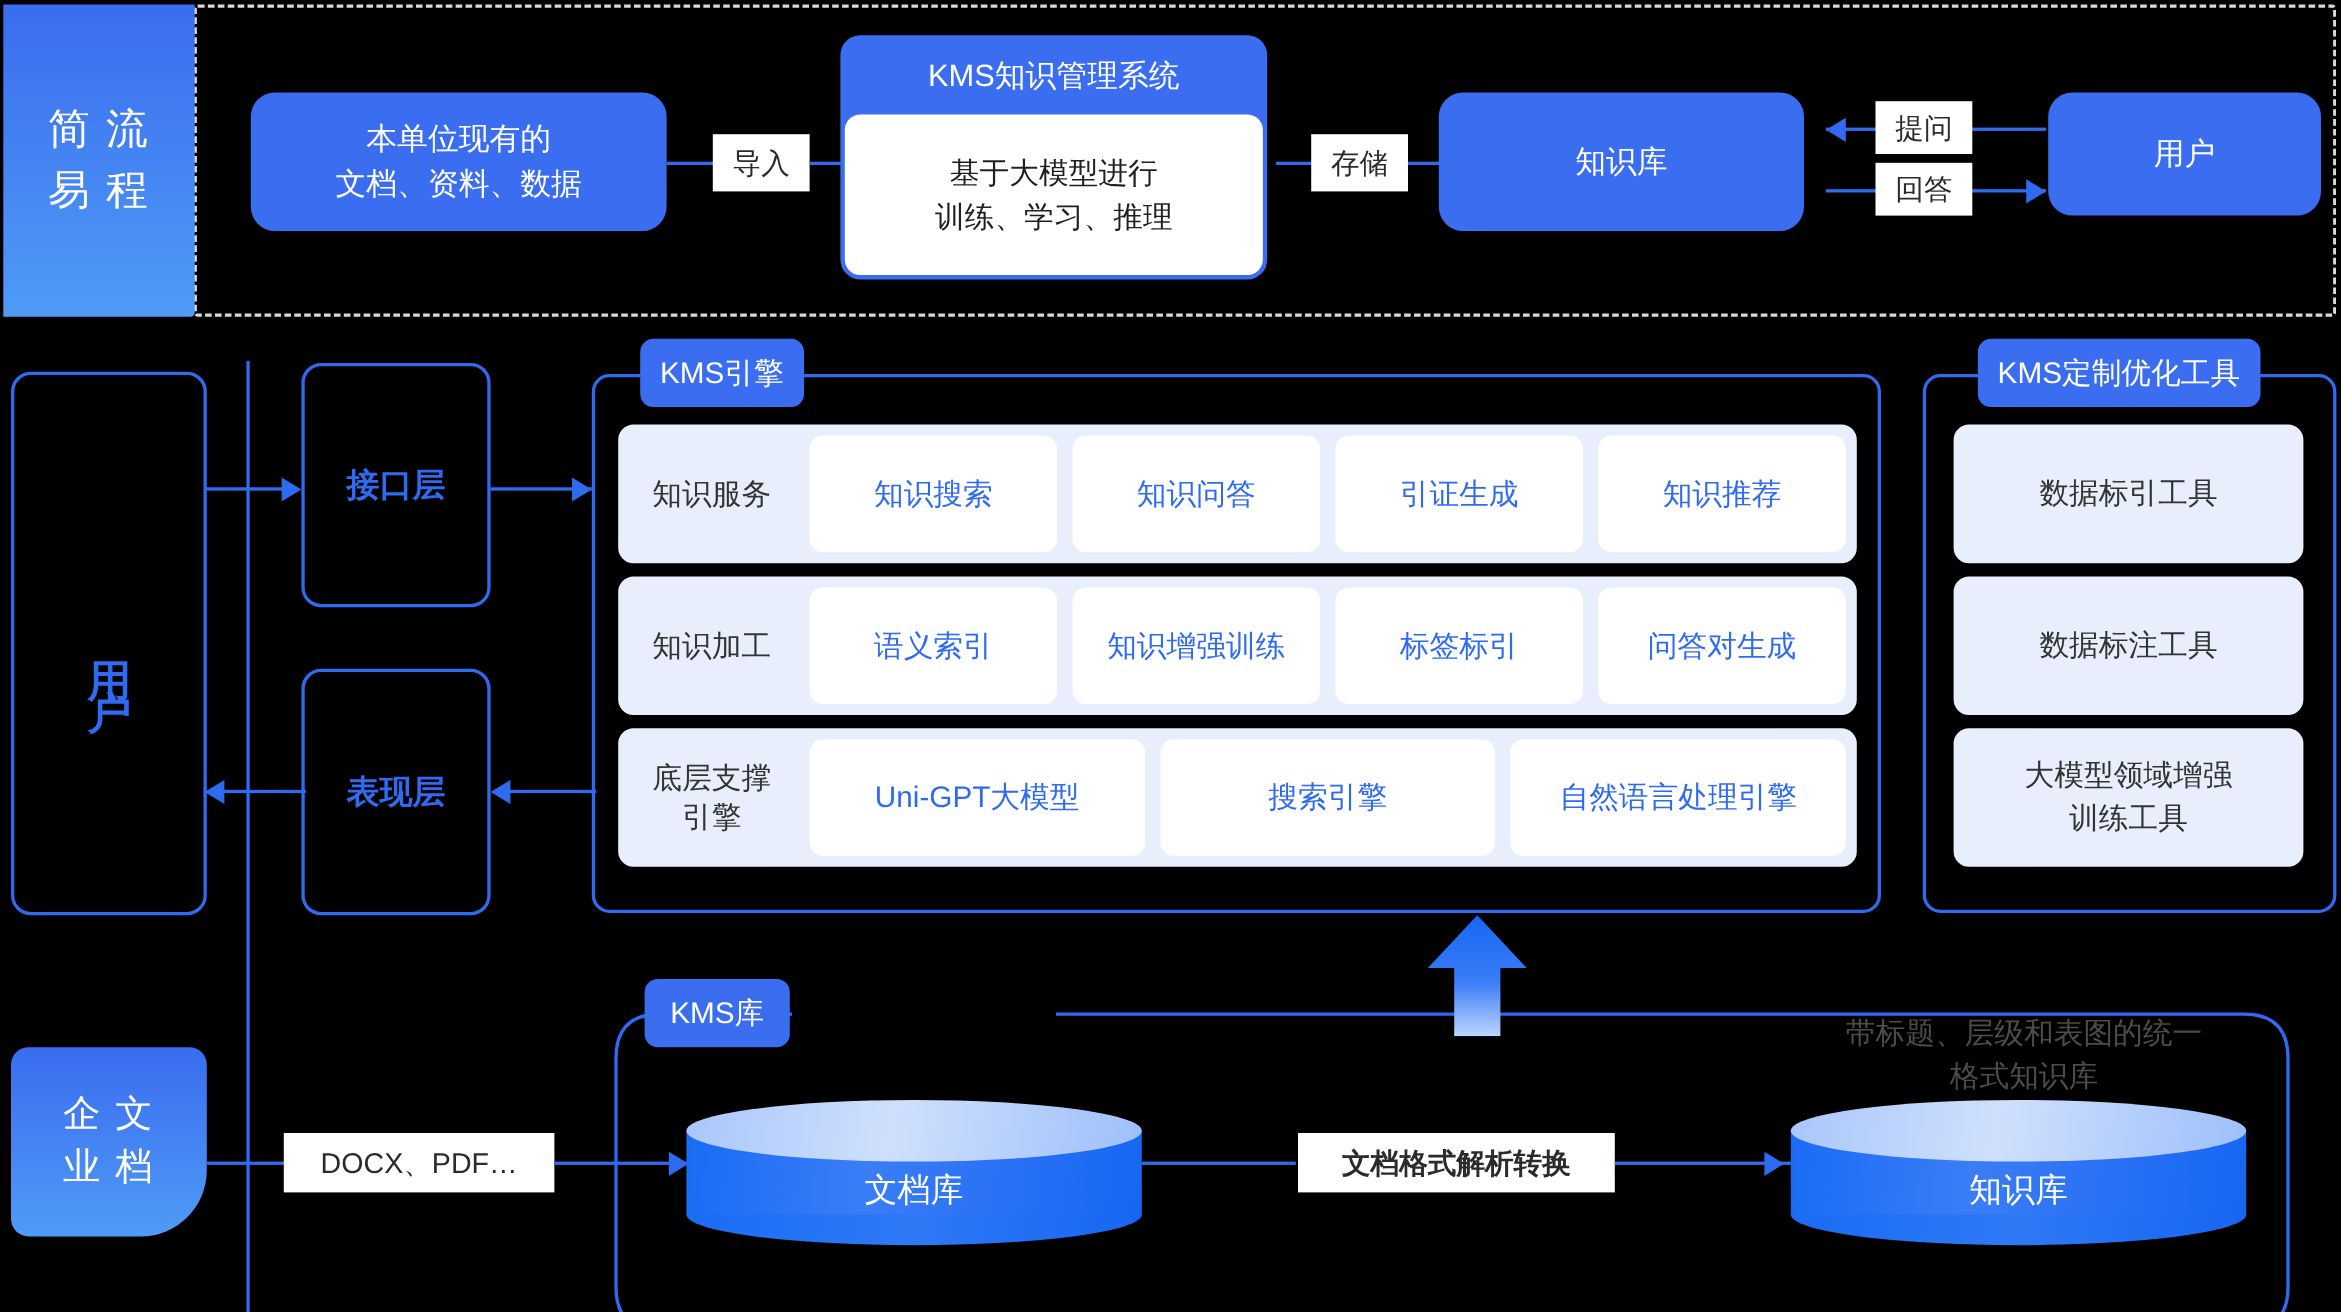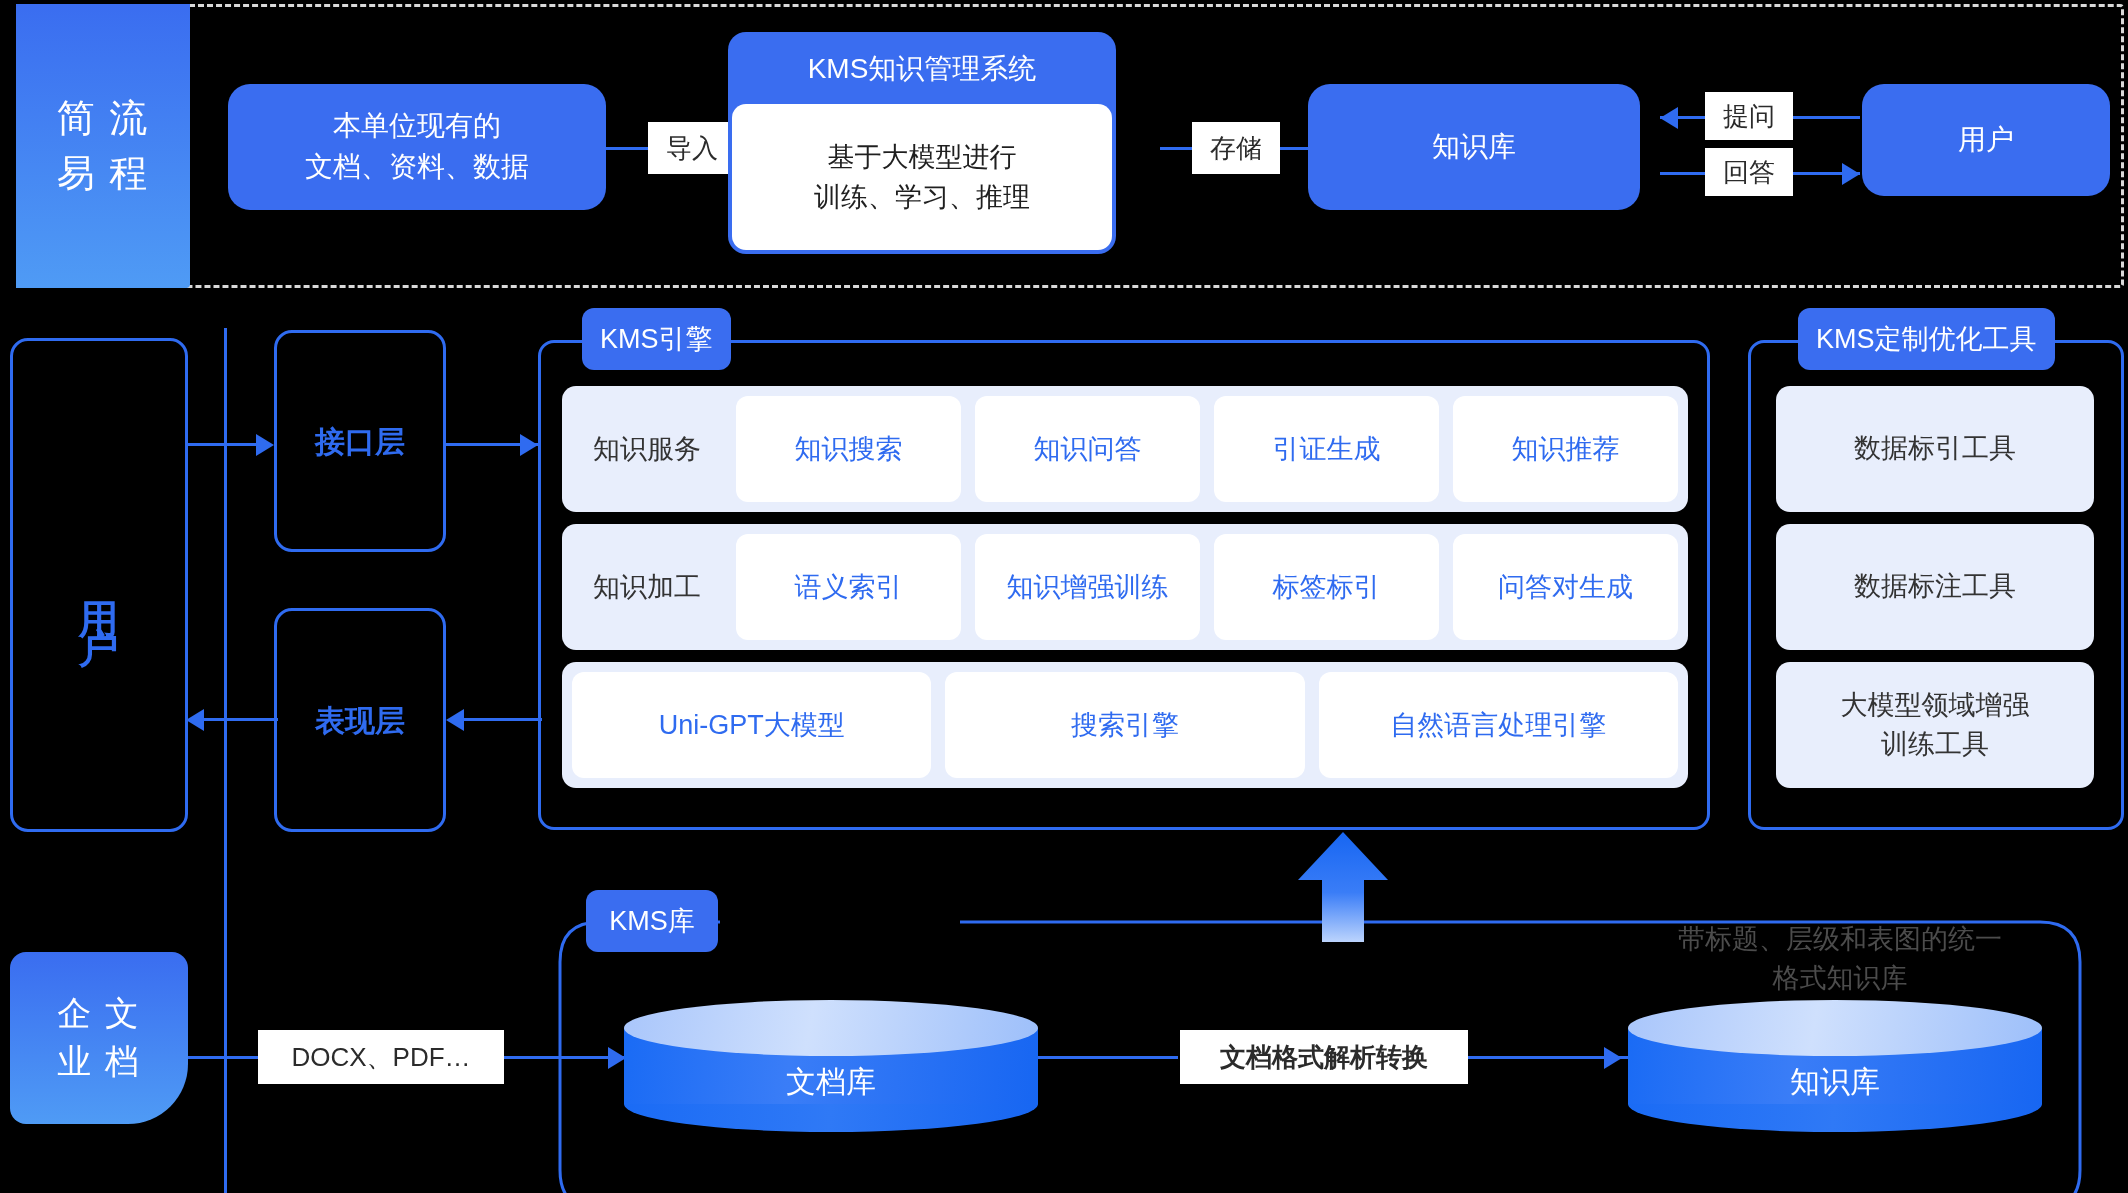--- a/index.html
+++ b/index.html
@@ -79,32 +79,32 @@
   .ghost{color:#4c4c4c;font-size:27px;line-height:1.45;text-align:center;}
 
   
   .up-arrow{position:absolute;}
 </style>
 </head>
 <body>
 
 <div class="abs dash-frame" style="left:176px;top:4px;width:1948px;height:284px;"></div>
 
-<div class="abs side-tab" style="left:16px;top:4px;width:174px;height:284px;border-radius:0 0 4px 0;white-space:pre-line;">简 流
+<div class="abs side-tab" style="left:3px;top:4px;width:174px;height:284px;border-radius:0 0 4px 0;white-space:pre-line;">简 流
 易 程</div>
 
 <div class="abs blue-box" style="left:228px;top:84px;width:378px;height:126px;white-space:pre-line;">本单位现有的
 文档、资料、数据</div>
 
 <div class="abs line-h" style="left:606px;top:147px;width:58px;"></div>
 <div class="abs edge-label" style="left:648px;top:122px;width:88px;height:52px;">导入</div>
 <div class="abs line-h" style="left:736px;top:147px;width:40px;"></div>
 <div class="abs arrow-r" style="left:768px;top:138px;"></div>
 
-<div class="abs kms-card" style="left:728px;top:32px;width:388px;height:222px;">
+<div class="abs kms-card" style="left:764px;top:32px;width:388px;height:222px;">
   <div class="kms-card-title">KMS知识管理系统</div>
   <div class="kms-card-body" style="white-space:pre-line;">基于大模型进行
 训练、学习、推理</div>
 </div>
 
 <div class="abs line-h" style="left:1160px;top:147px;width:46px;"></div>
 <div class="abs edge-label" style="left:1192px;top:122px;width:88px;height:52px;">存储</div>
 <div class="abs line-h" style="left:1280px;top:147px;width:40px;"></div>
 <div class="abs arrow-r" style="left:1312px;top:138px;"></div>
 
@@ -151,20 +151,22 @@
 
 <div class="abs erow" style="left:562px;top:524px;width:1126px;height:126px;">
   <div class="erow-label" style="white-space:pre-line;">知识加工</div>
   <div class="chip">语义索引</div>
   <div class="chip">知识增强训练</div>
   <div class="chip">标签标引</div>
   <div class="chip">问答对生成</div>
 </div>
 
 <div class="abs erow" style="left:562px;top:662px;width:1126px;height:126px;">
+  <div class="erow-label" style="white-space:pre-line;">底层支撑
+引擎</div>
   <div class="chip">Uni-GPT大模型</div>
   <div class="chip">搜索引擎</div>
   <div class="chip">自然语言处理引擎</div>
 </div>
 
 <div class="abs panel" style="left:1748px;top:340px;width:376px;height:490px;"></div>
 <div class="abs panel-tag" style="left:1782px;top:308px;height:62px;">KMS定制优化工具</div>
 
 <div class="abs tool-card" style="left:1776px;top:386px;width:318px;height:126px;">数据标引工具</div>
 <div class="abs tool-card" style="left:1776px;top:524px;width:318px;height:126px;">数据标注工具</div>

